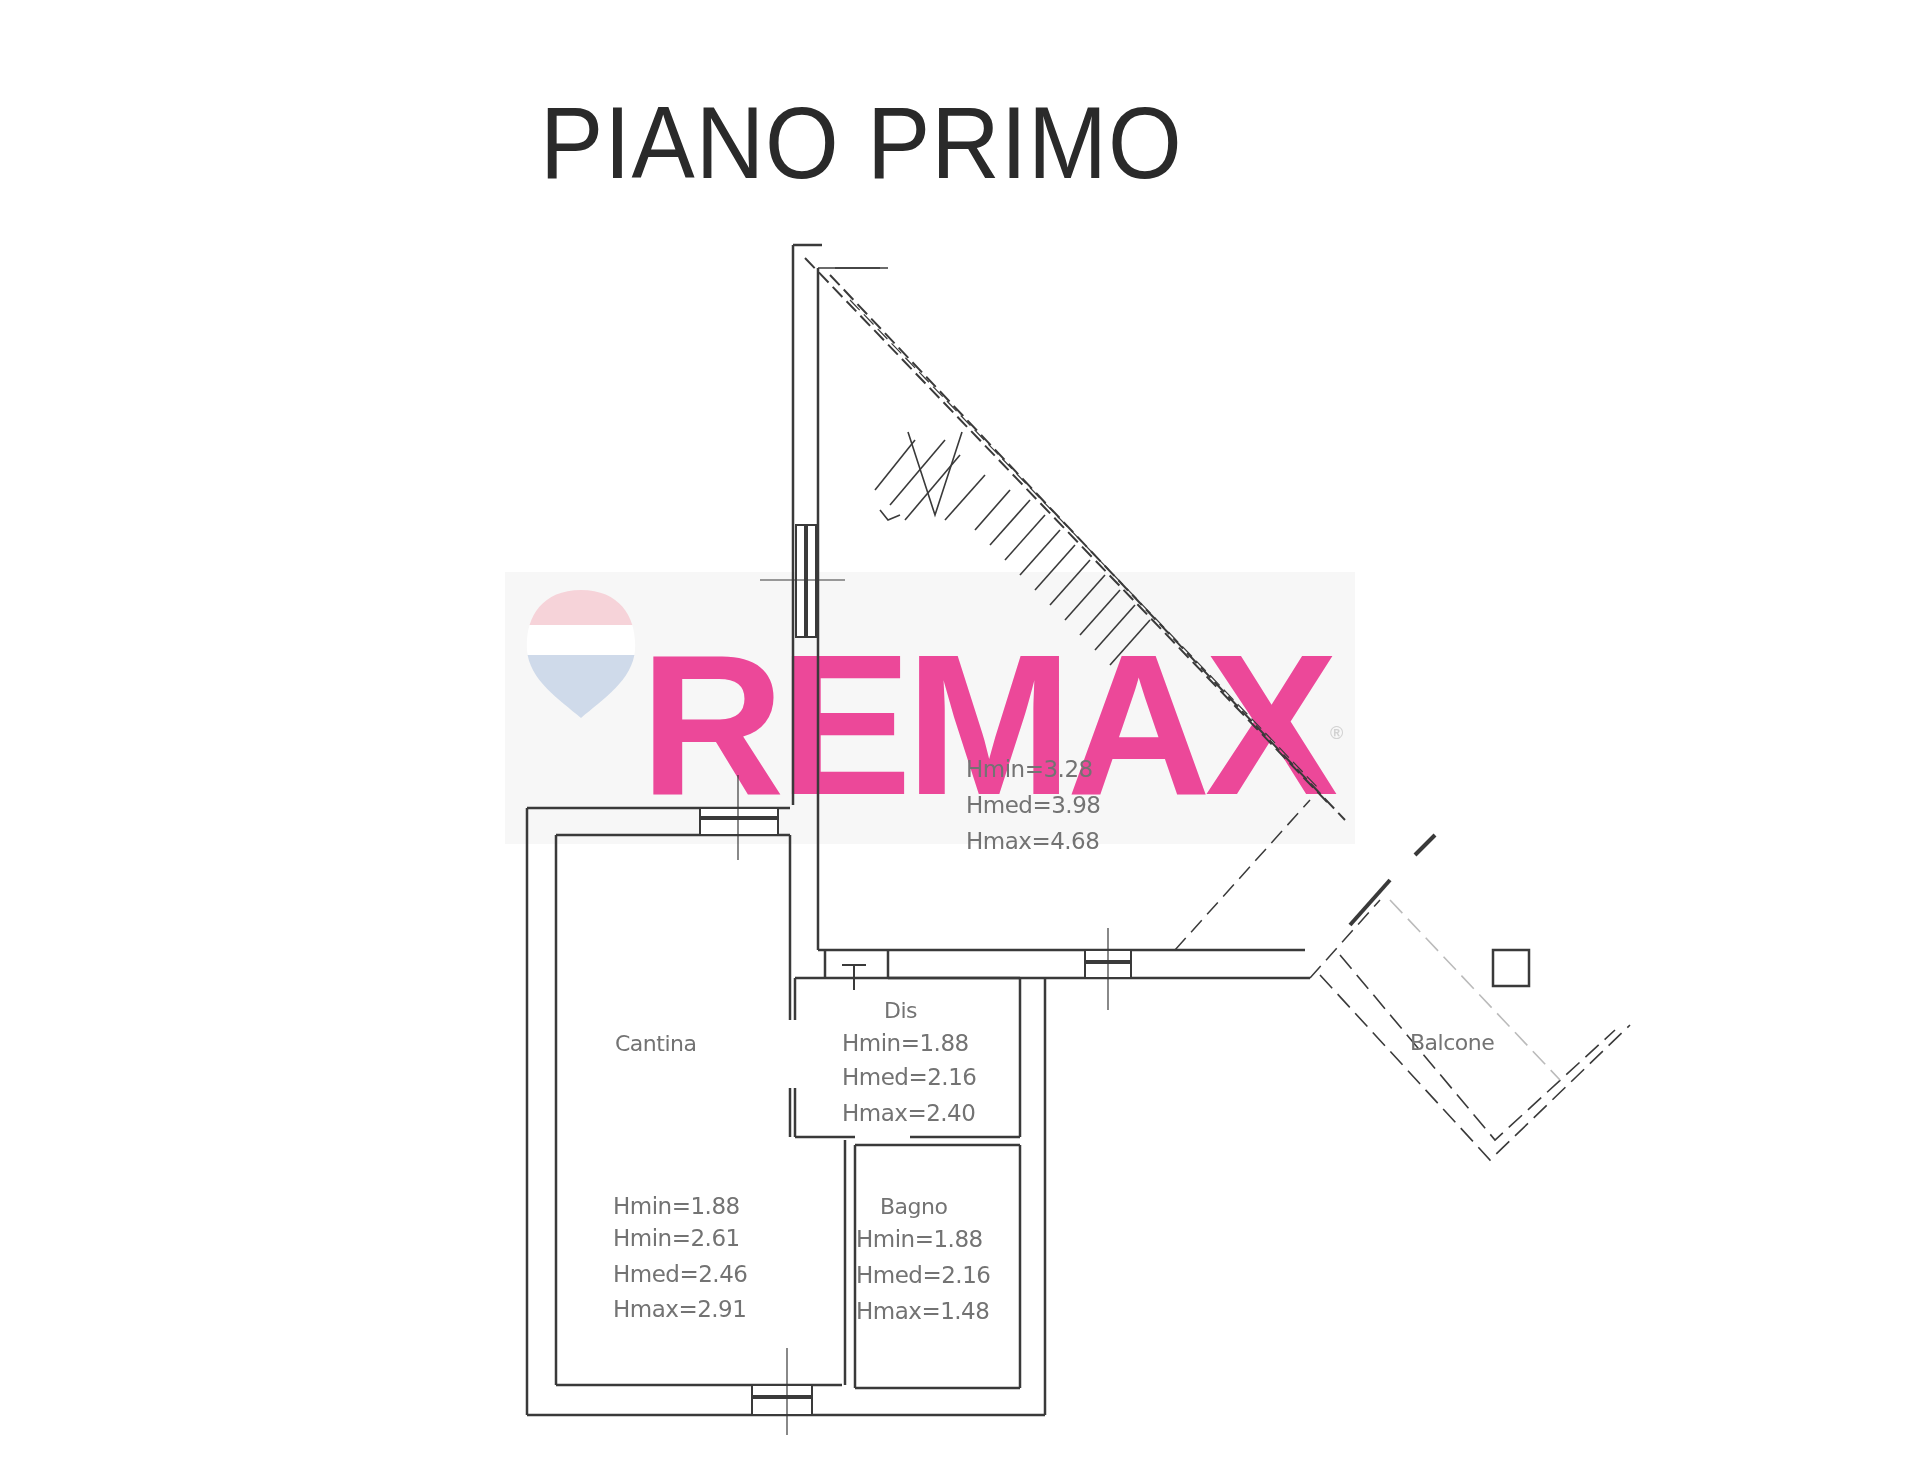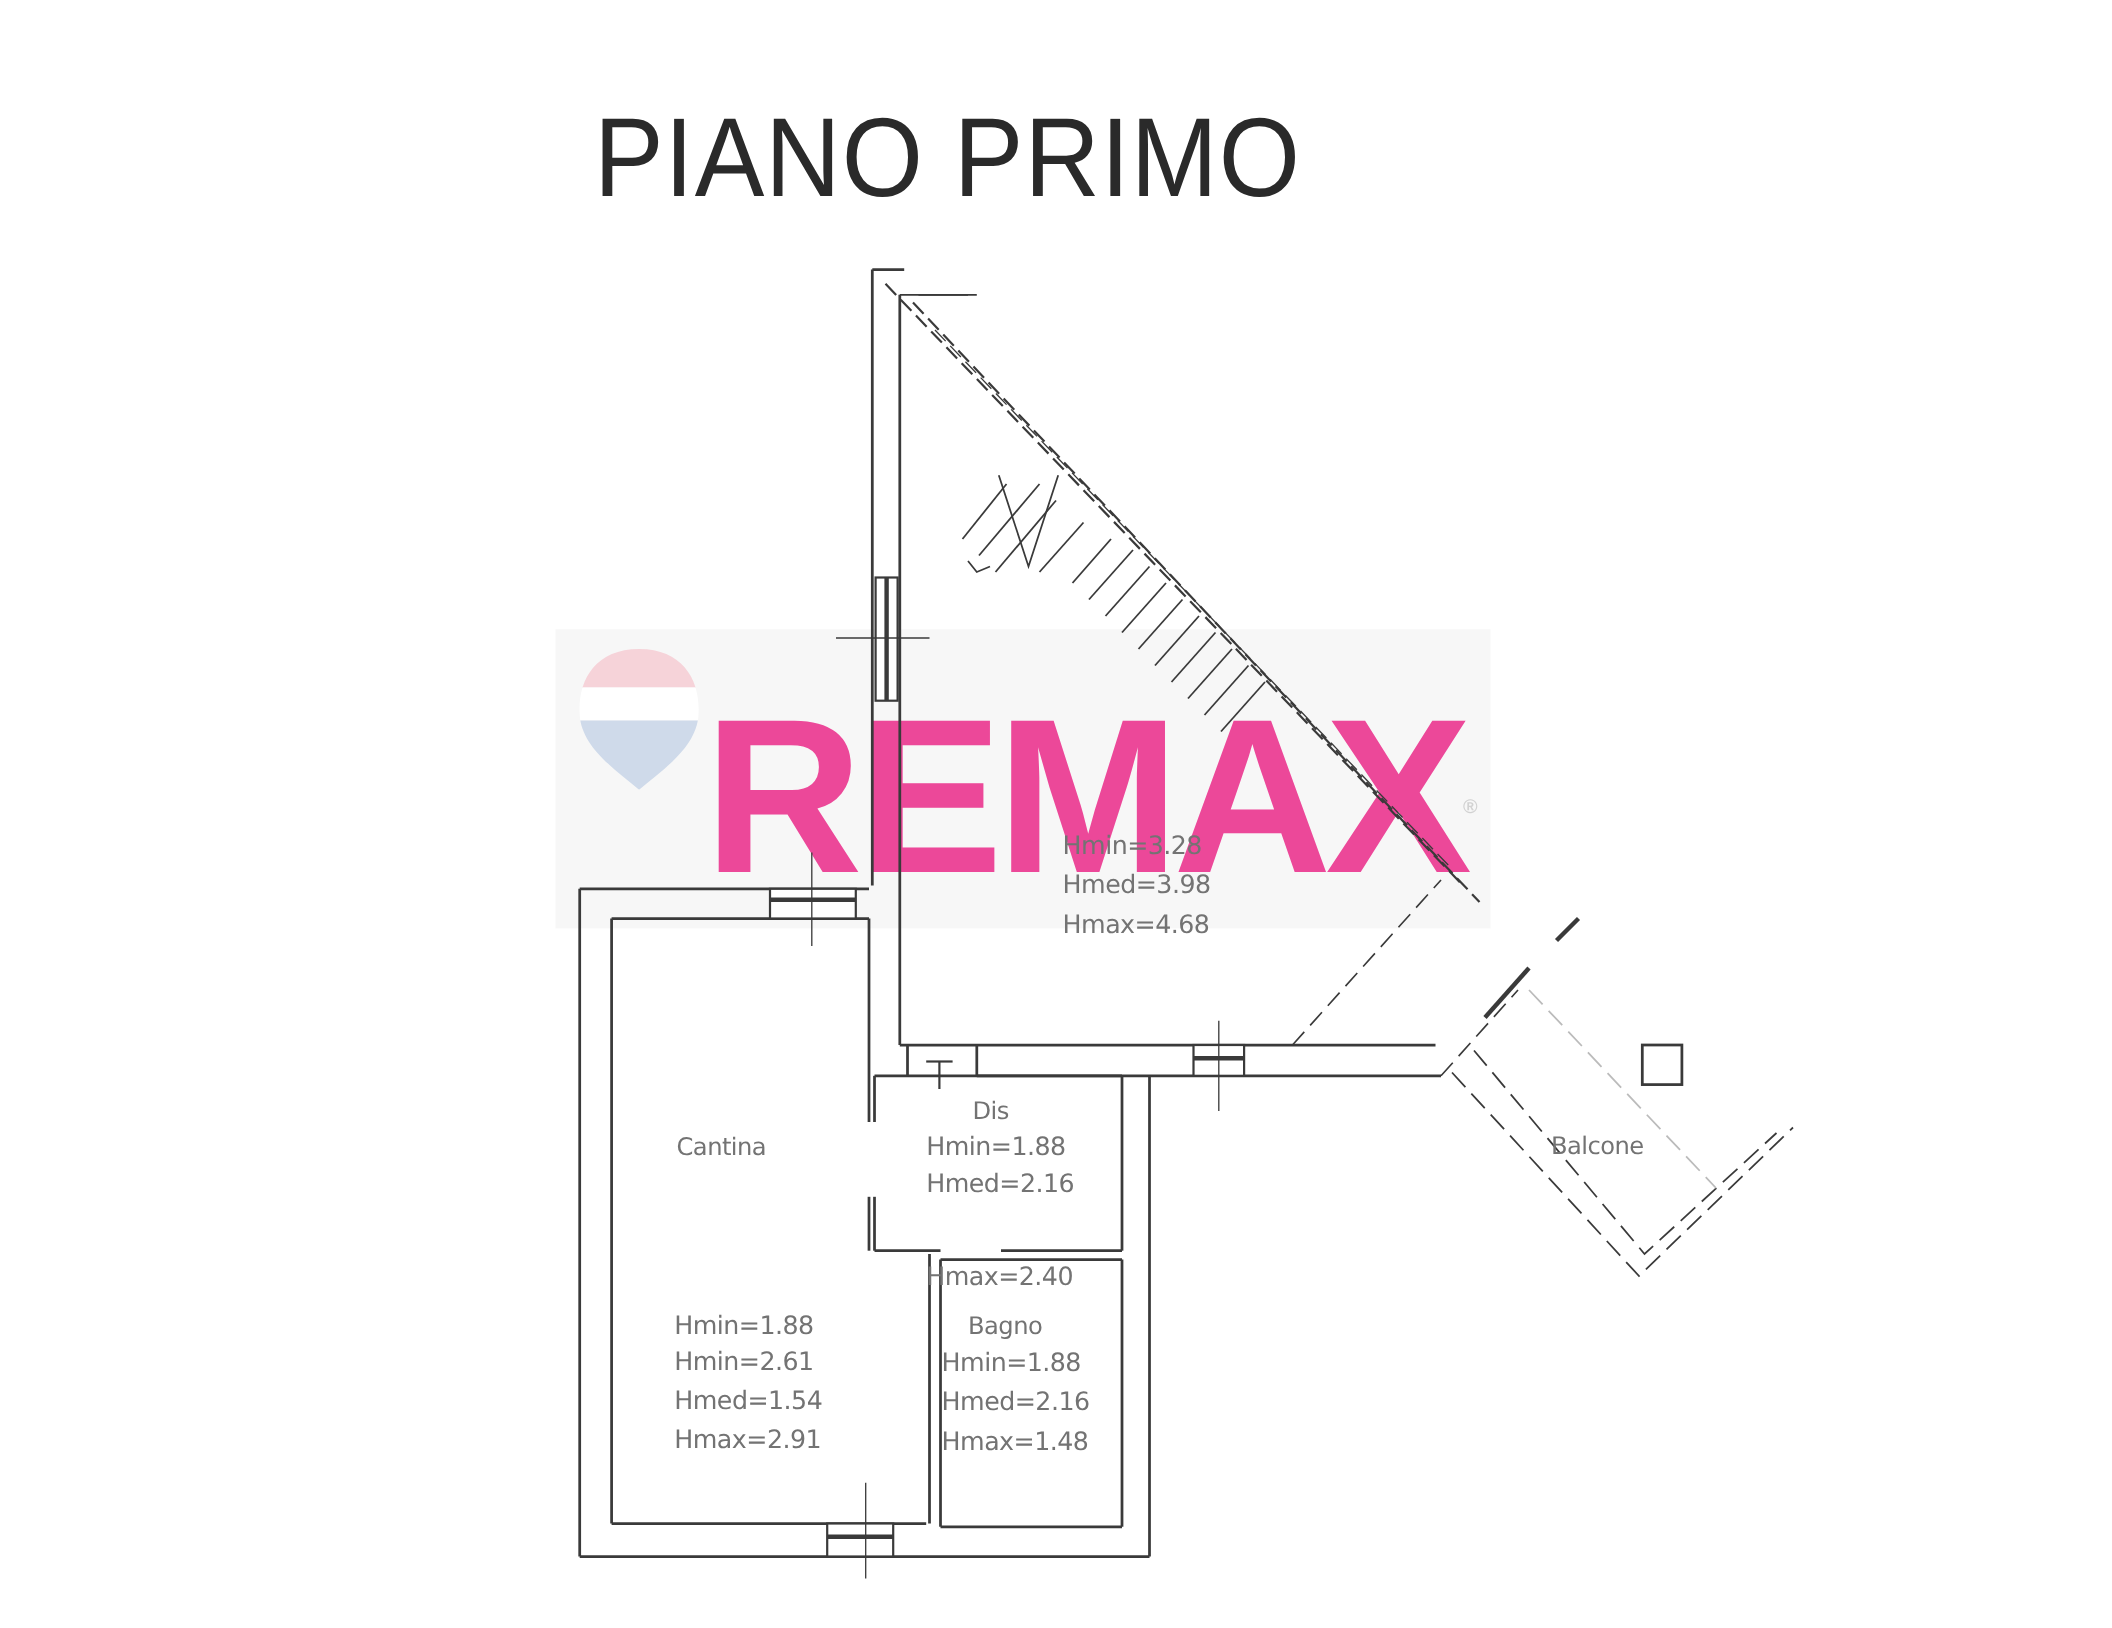--- a/index.html
+++ b/index.html
@@ -164,26 +164,26 @@
   </g>
 </svg>
 
 <div class="label hv" style="left:966px; top:752px;">Hmin=3.28</div>
 <div class="label hv" style="left:966px; top:788px;">Hmed=3.98</div>
 <div class="label hv" style="left:966px; top:824px;">Hmax=4.68</div>
 
 <div class="label" style="left:615px; top:1033px;">Cantina</div>
 <div class="label hv" style="left:613px; top:1189px;">Hmin=1.88</div>
 <div class="label hv" style="left:613px; top:1221px;">Hmin=2.61</div>
-<div class="label hv" style="left:613px; top:1257px;">Hmed=1.54</div>
+<div class="label hv" style="left:613px; top:1257px;">Hmed=2.46</div>
 <div class="label hv" style="left:613px; top:1292px;">Hmax=2.91</div>
 
 <div class="label" style="left:884px; top:1000px;">Dis</div>
 <div class="label hv" style="left:842px; top:1026px;">Hmin=1.88</div>
 <div class="label hv" style="left:842px; top:1060px;">Hmed=2.16</div>
-<div class="label hv" style="left:842px; top:1144px;">Hmax=2.40</div>
+<div class="label hv" style="left:842px; top:1096px;">Hmax=2.40</div>
 
 <div class="label" style="left:880px; top:1180px;margin-top:16px;">Bagno</div>
 <div class="label hv" style="left:856px; top:1222px;">Hmin=1.88</div>
 <div class="label hv" style="left:856px; top:1258px;">Hmed=2.16</div>
 <div class="label hv" style="left:856px; top:1294px;">Hmax=1.48</div>
 
 <div class="label" style="left:1410px; top:1032px;">Balcone</div>
 
 </body></html>

